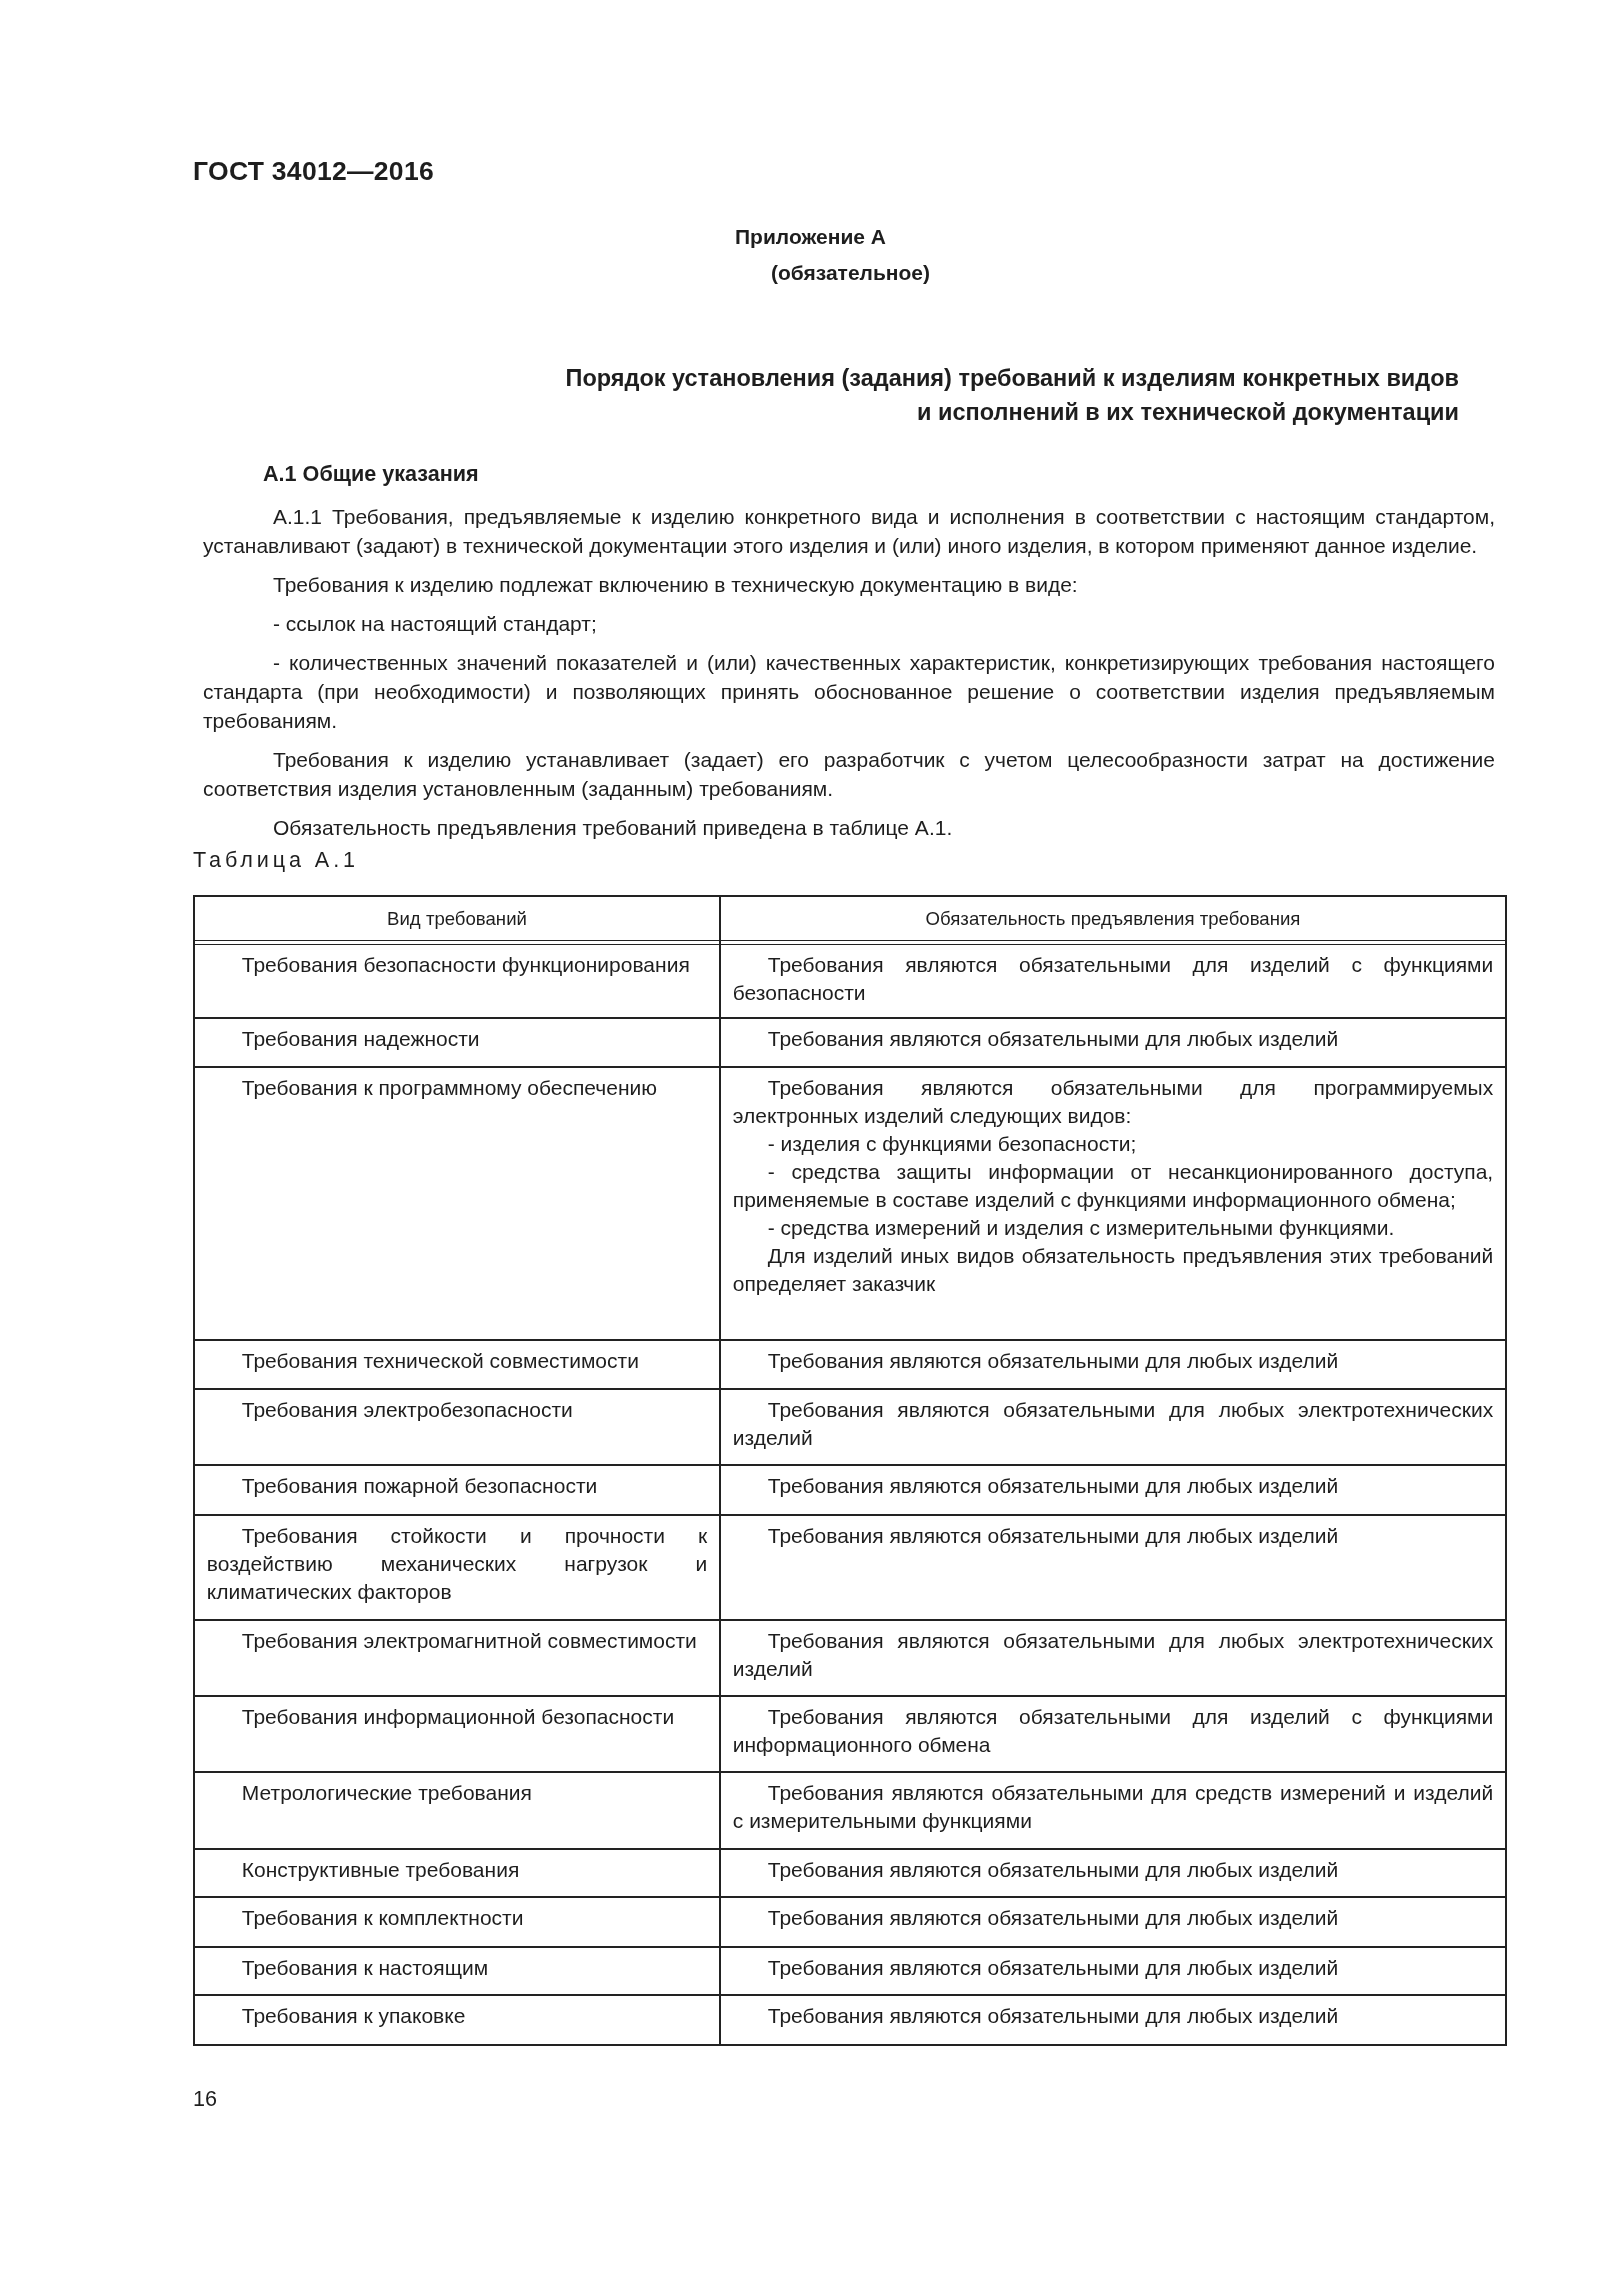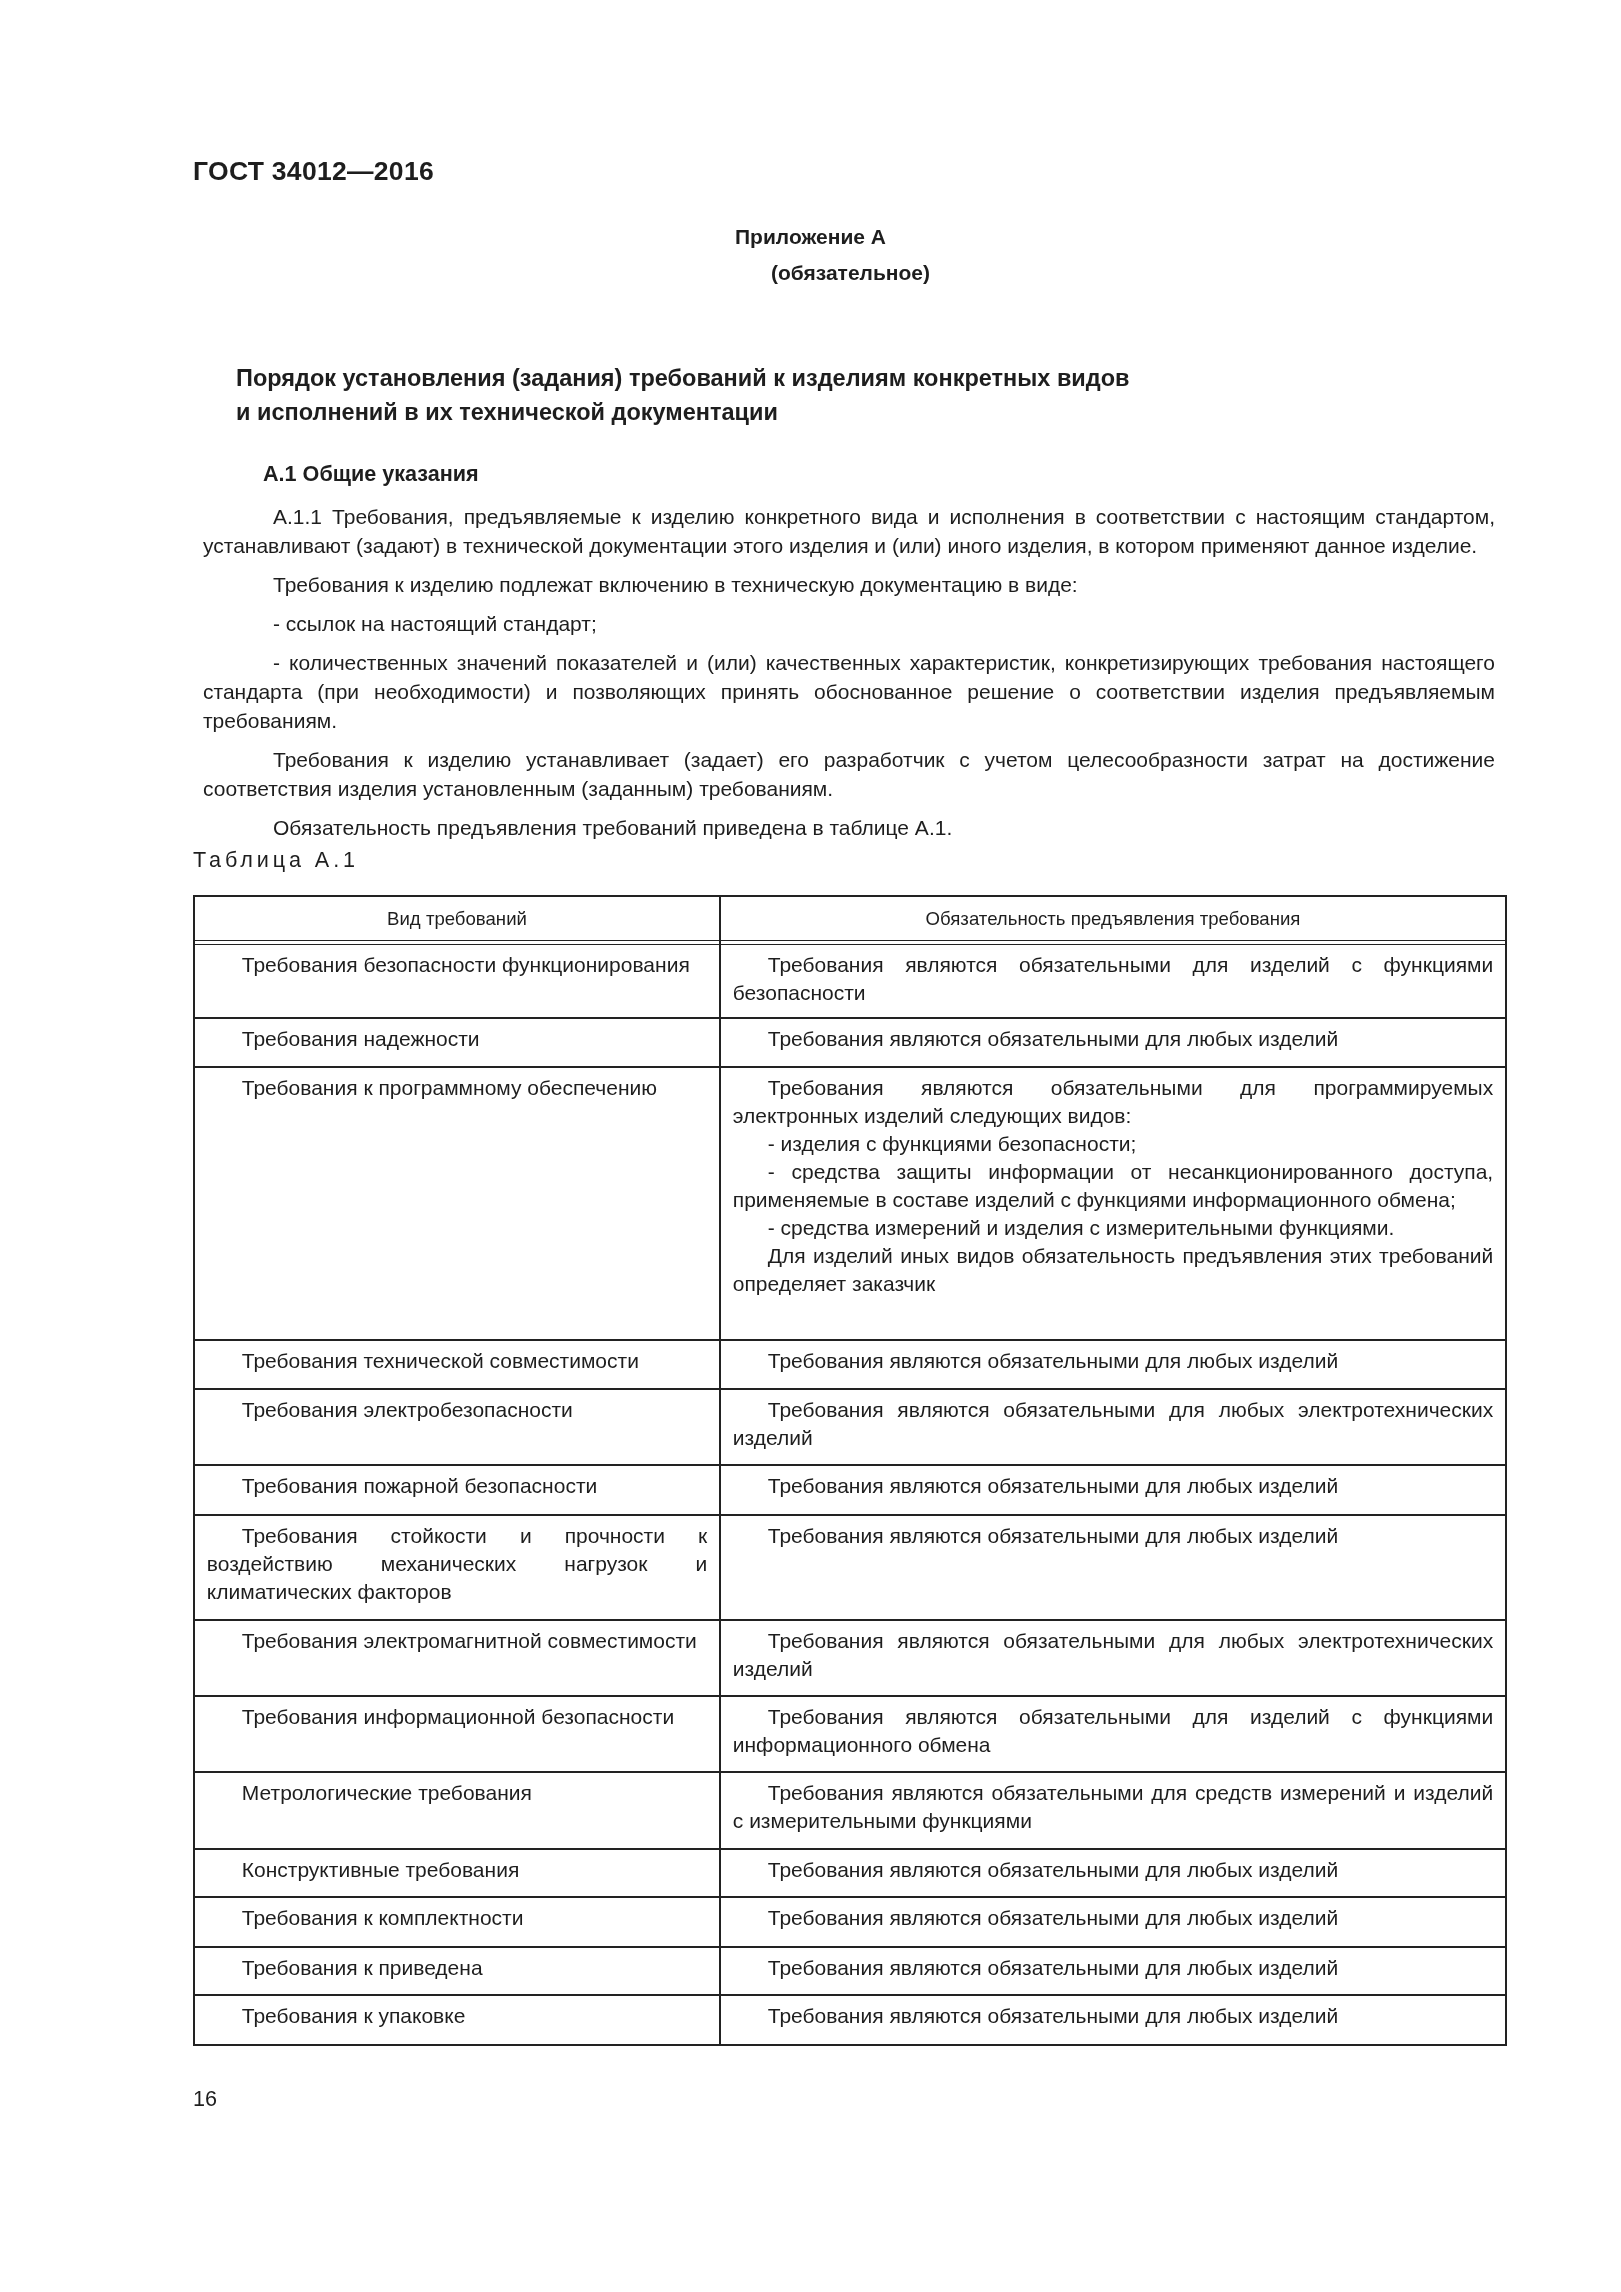--- a/index.html
+++ b/index.html
@@ -26,23 +26,23 @@
   .appendix {
     left: 0; width: 1621px;
     text-align: center;
     font-weight: bold;
     font-size: 21px;
   }
   .appendix-title { top: 225px; }
   .appendix-status { top: 261px; margin-left: 40px; }
 
   .section-title {
-    left: 236px; width: 1249px;
+    left: 210px; width: 1249px;
     top: 361px;
-    text-align: left;
+    text-align: right;
     font-weight: bold;
     font-size: 23.5px;
     line-height: 34px;
   }
   .subsection {
     left: 263px; top: 461px;
     font-weight: bold;
     font-size: 21.6px;
   }
   .body-text {
@@ -248,21 +248,21 @@
     <tr style="height:50px">
       <td>
           <p>Требования к комплектности</p>
         </td>
       <td>
           <p>Требования являются обязательными для любых изделий</p>
         </td>
     </tr>
     <tr style="height:48px">
       <td>
-          <p>Требования к приведена</p>
+          <p>Требования к настоящим</p>
         </td>
       <td>
           <p>Требования являются обязательными для любых изделий</p>
         </td>
     </tr>
     <tr style="height:50px">
       <td>
           <p>Требования к упаковке</p>
         </td>
       <td>

